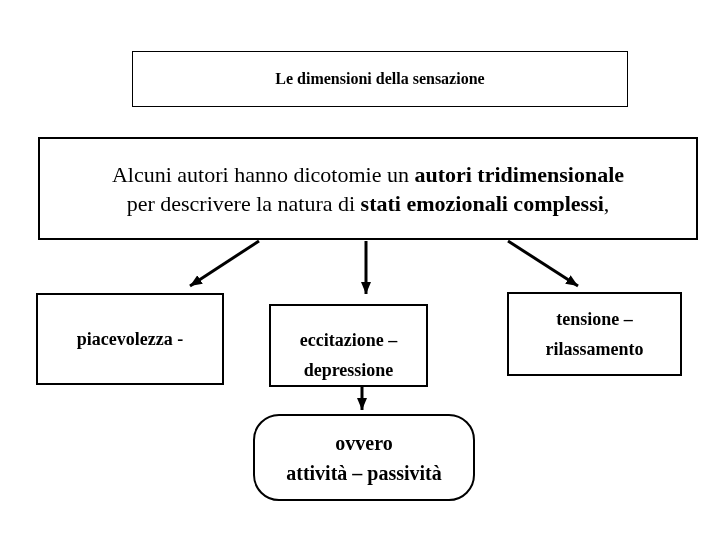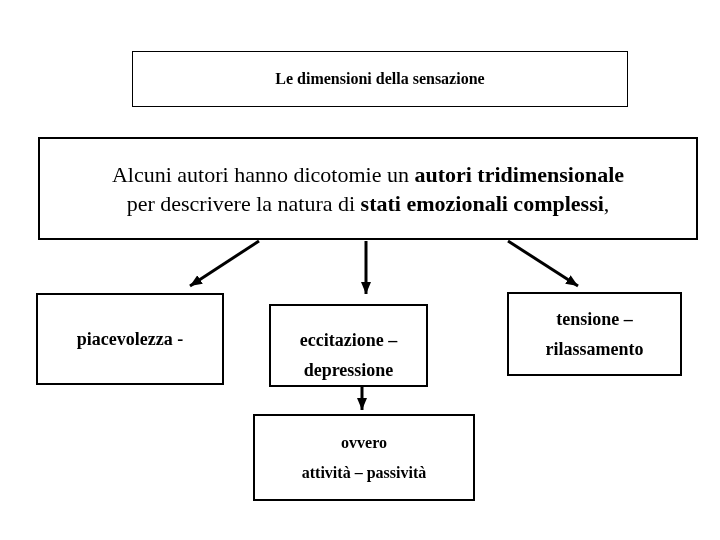--- a/index.html
+++ b/index.html
@@ -46,23 +46,24 @@
     font-size: 18px;
     font-weight: bold;
     line-height: 30px;
   }
   .dich-left   { left: 36px;  top: 293px; width: 188px; height: 92px; }
   .dich-middle { left: 269px; top: 304px; width: 159px; height: 83px; justify-content: flex-end; }
   .dich-right  { left: 507px; top: 292px; width: 175px; height: 84px; }
   .note-box {
     left: 253px; top: 414px;
     width: 222px; height: 87px;
-    font-size: 16px;
+    font-size: 20px;
     font-weight: bold;
     line-height: 30px;
+    border-radius: 26px;
   }
   .arrow-layer {
     position: absolute;
     left: 0; top: 0;
     width: 720px; height: 540px;
     pointer-events: none;
   }
   .line-block { display: block; }
 </style>
 </head>

